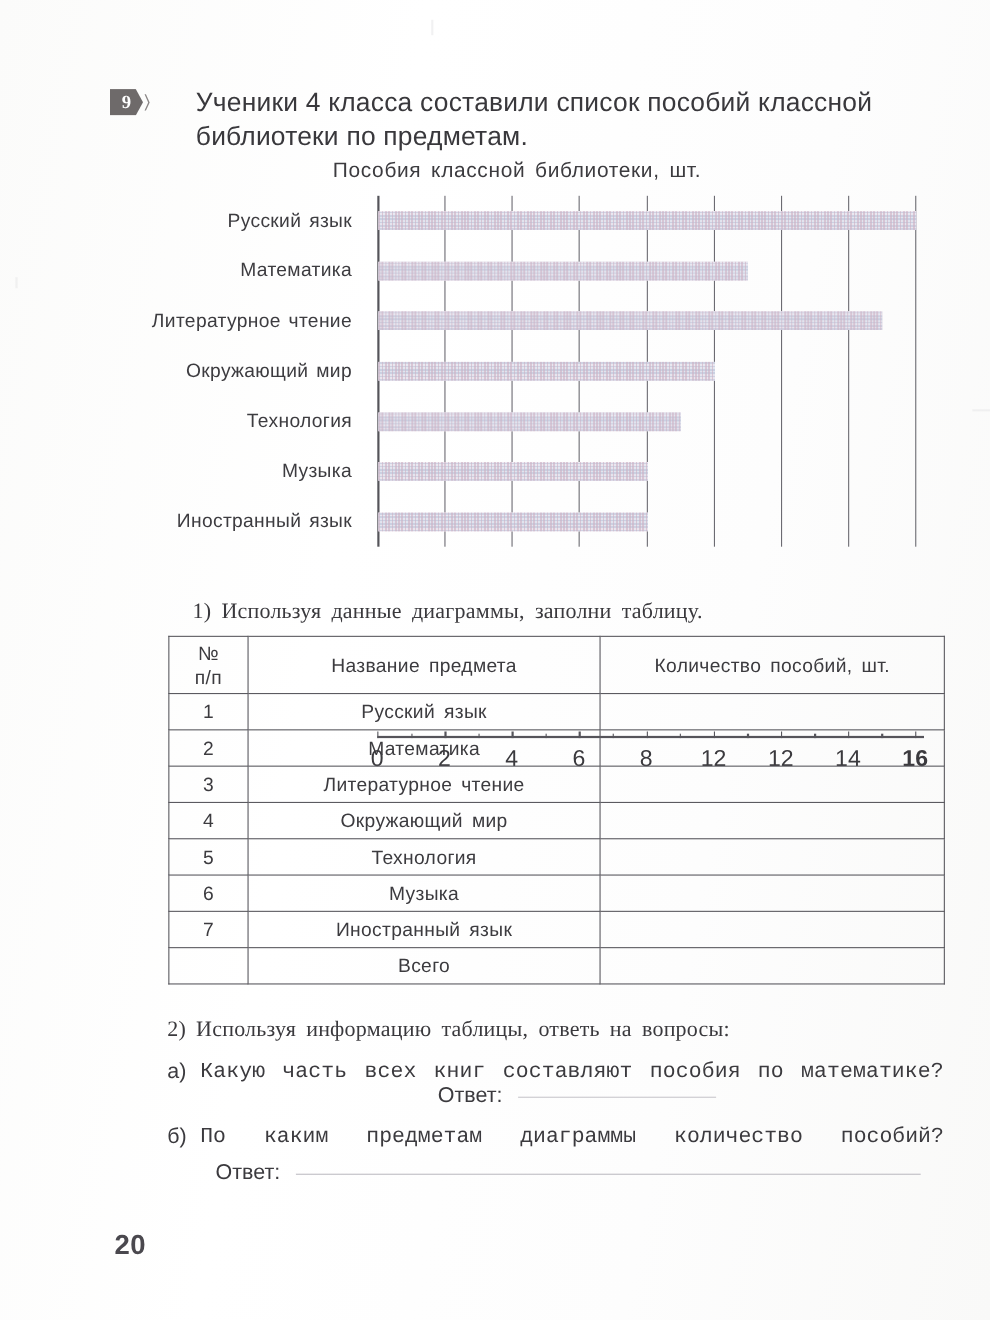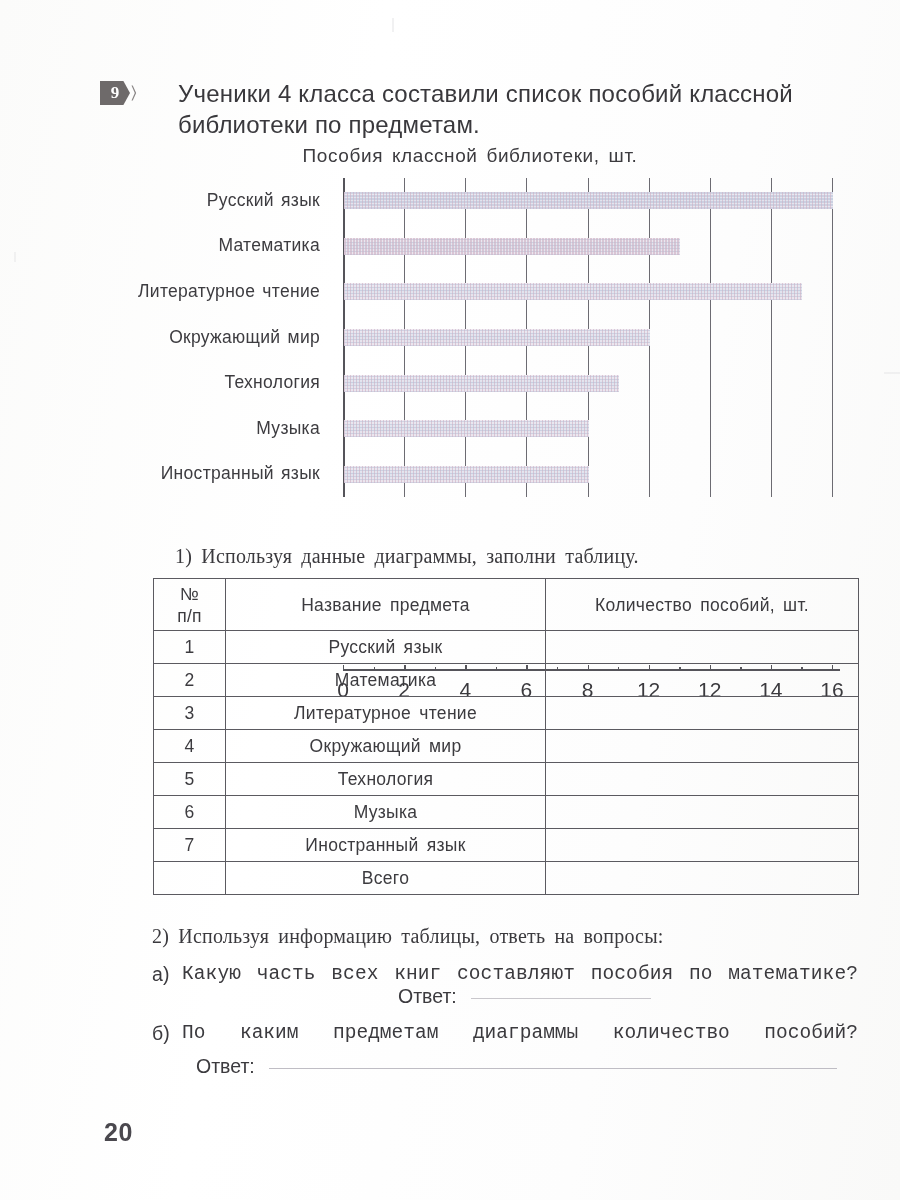--- a/index.html
+++ b/index.html
@@ -320,21 +320,21 @@
         </div>
       <div class="xlabels" id="xlabels">
           <div class="xlabel" style="left: 0px;">0</div>
           <div class="xlabel" style="left: 61.125px;">2</div>
           <div class="xlabel" style="left: 122.25px;">4</div>
           <div class="xlabel" style="left: 183.375px;">6</div>
           <div class="xlabel" style="left: 244.5px;">8</div>
           <div class="xlabel" style="left: 305.625px;">12</div>
           <div class="xlabel" style="left: 366.75px;">12</div>
           <div class="xlabel" style="left: 427.875px;">14</div>
-          <div class="xlabel" style="left: 489px;">16</div>
+          <div class="xlabel" style="left: 489px; font-weight: bold;">16</div>
         </div>
     </div>
 
     <div class="q1">1) Используя данные диаграммы, заполни таблицу.</div>
 
     <table class="data-table">
       <tbody id="table-body">
         <tr class="head">
           <td class="col-num">
             <span class="nn">№</span>

